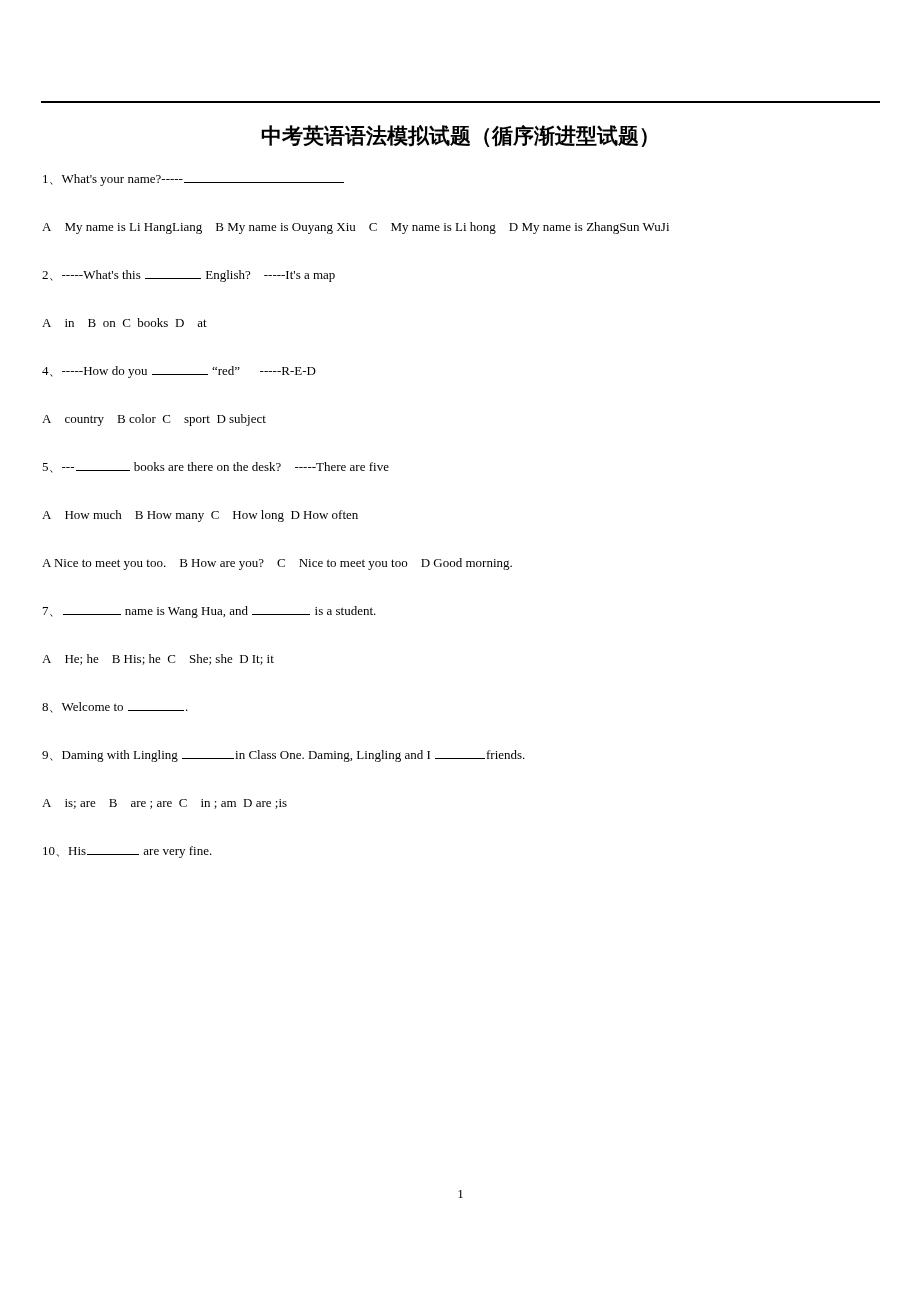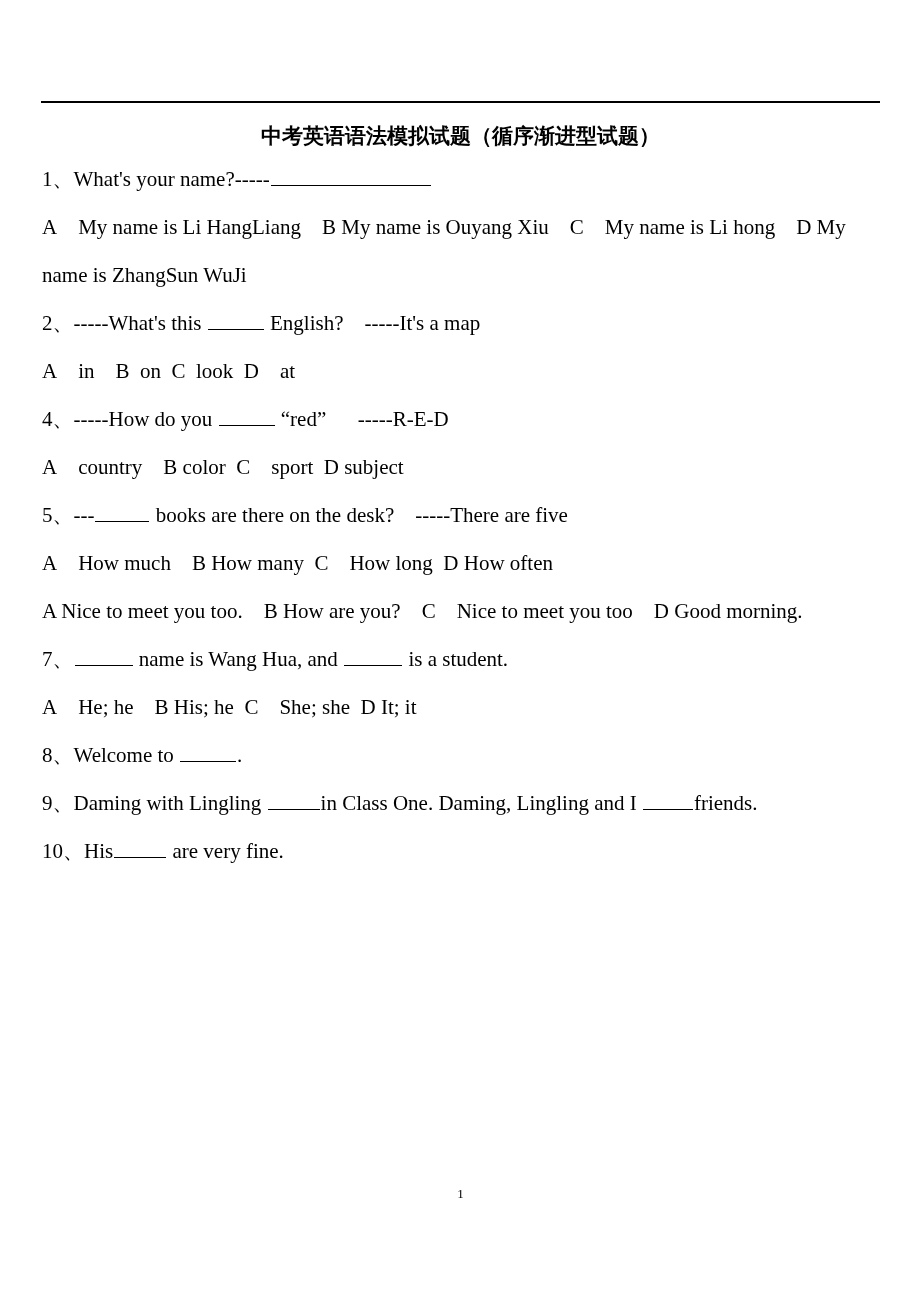--- a/index.html
+++ b/index.html
@@ -50,21 +50,21 @@
 
   
   .content {
     position: absolute;
     left: 42px;
     top: 155px;
     width: 838px;
   }
 
   .line {
-    font-size: 21px;
+    font-size: 13px;
     line-height: 48px;
     white-space: pre-wrap;
     word-spacing: 0px;
     text-align: left;
   }
 
   .line.wrap {
     white-space: normal;
   }
 
@@ -105,37 +105,38 @@
   <div class="header-rule"></div>
 
   <div class="doc-title">中考英语语法模拟试题（循序渐进型试题）</div>
 
   <div class="content">
 
     <div class="line"><span>1、What's your name?-----</span><span class="blank w160"></span></div>
     <div class="line wrap">A My name is Li HangLiang B My name is Ouyang Xiu C  My name is Li hong D My name is ZhangSun WuJi</div>
 
     <div class="line"><span>2、-----What's this </span><span class="blank w56"></span><span> English? -----It's a map</span></div>
-    <div class="line">A  in B on C look D  at</div>
+    <div class="line">A  in B on C books D  at</div>
 
     <div class="line"><span>4、-----How do you </span><span class="blank w56"></span><span> “red”  -----R-E-D</span></div>
 
     <div class="line">A  country B color C  sport D subject</div>
 
     <div class="line"><span>5、---</span><span class="blank w54"></span><span> books are there on the desk? -----There are five</span></div>
     <div class="line">A  How much B How many C  How long D How often</div>
 
     <div class="line wrap">A Nice to meet you too. B How are you?  C  Nice to meet you too D Good morning.</div>
 
     <div class="line"><span>7、</span><span class="blank w58"></span><span> name is Wang Hua, and </span><span class="blank w58"></span><span> is a student.</span></div>
     <div class="line">A  He; he B His; he C  She; she D It; it</div>
 
     <div class="line"><span>8、Welcome to </span><span class="blank w56"></span><span>.</span></div>
 
     <div class="line"><span>9、Daming with Lingling </span><span class="blank w52"></span><span>in Class One. Daming, Lingling and I </span><span class="blank w50"></span><span>friends.</span></div>
+    <div class="line">A  is; are B  are ; are C  in ; am D are ;is</div>
 
     <div class="line"><span>10、His</span><span class="blank w52"></span><span> are very fine.</span></div>
 
   </div>
 
   <div class="footer">1</div>
 
 </div>
 
 </body></html>

